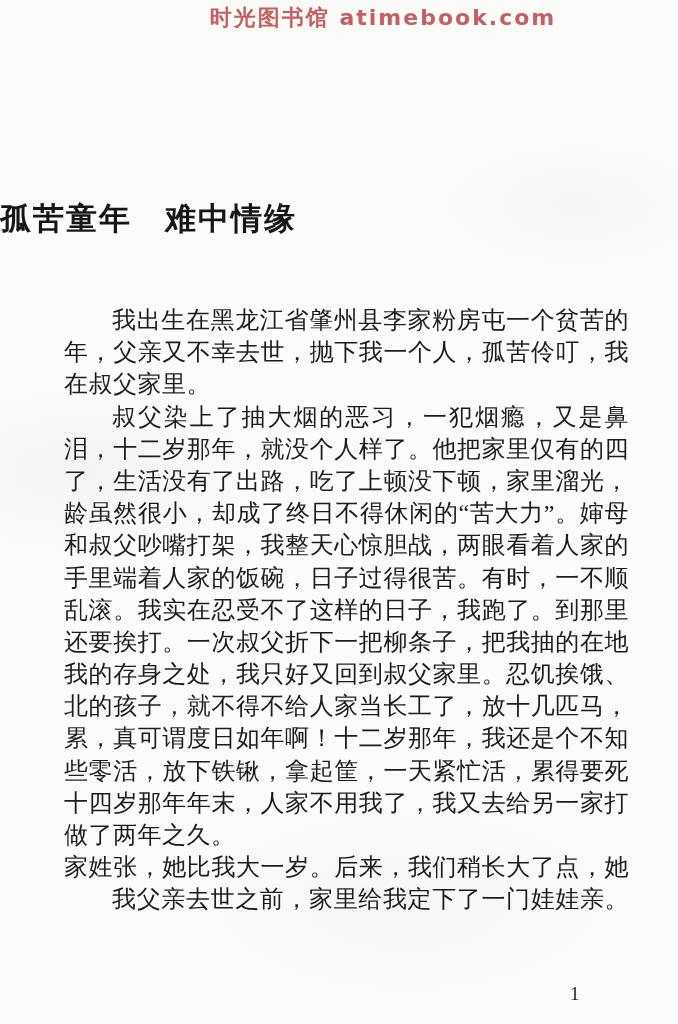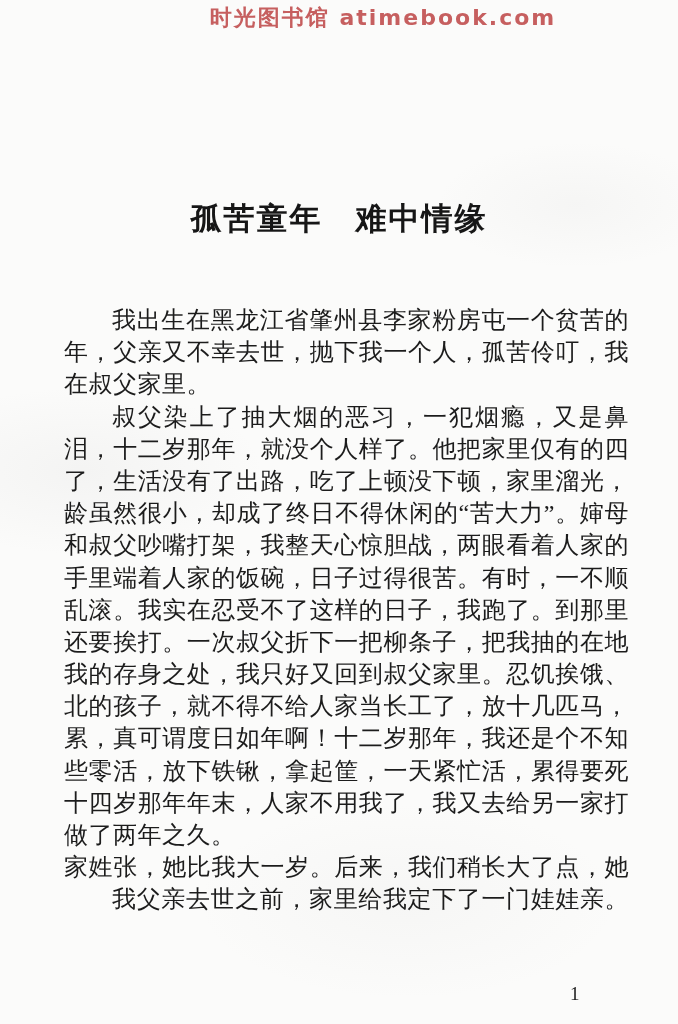--- a/index.html
+++ b/index.html
@@ -33,21 +33,20 @@
     font-size: 22px;
     letter-spacing: 2px;
     white-space: nowrap;
   }
   .title {
     position: absolute;
     top: 198px;
     left: 0;
     width: 100%;
     margin: 0;
-    text-align: center;
     font-size: 31px;
     font-weight: 700;
     letter-spacing: 2px;
     color: #161616;
     white-space: pre;
   }
   .body-text {
     position: absolute;
     top: 304px;
     left: 64px;

